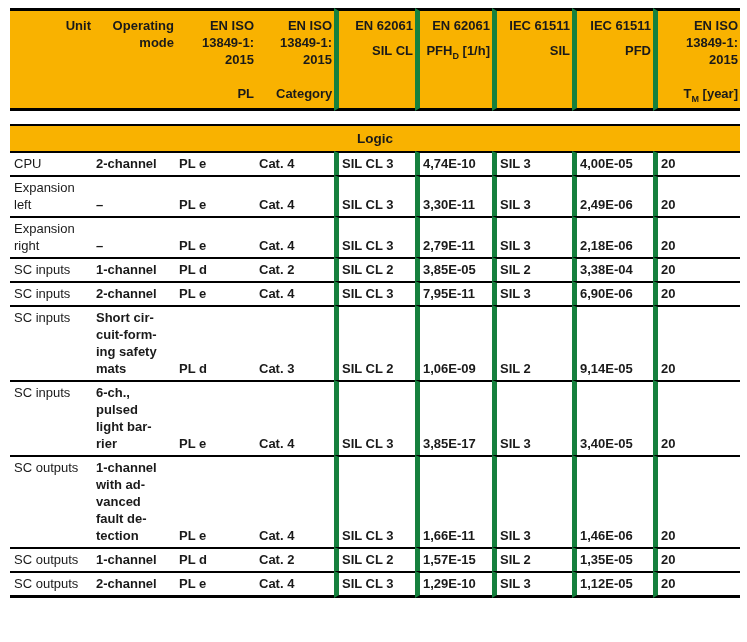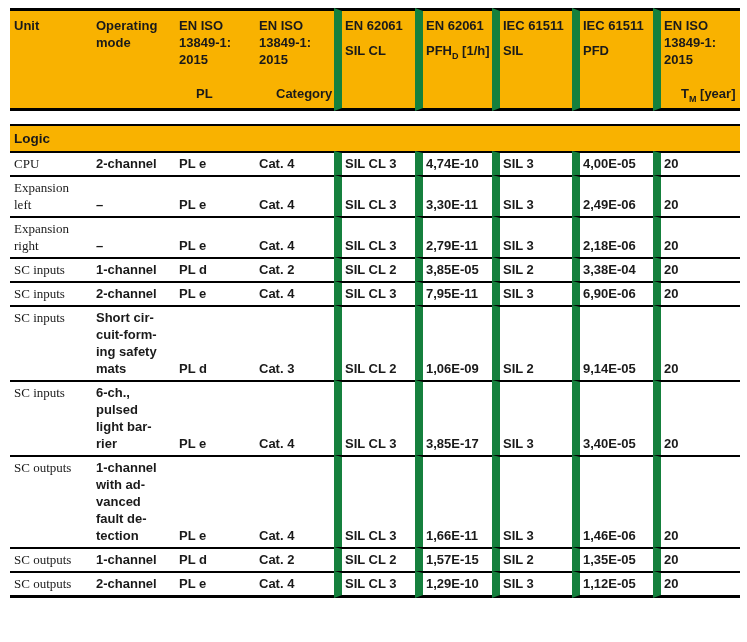--- a/index.html
+++ b/index.html
@@ -29,49 +29,50 @@
   th {
     background: var(--yellow, #F9B200);
     border-top: 3px solid var(--rule, #000);
     border-bottom: 3px solid var(--rule, #000);
     font-weight: bold;
     height: 103px;
     box-sizing: border-box;
     vertical-align: top;
     padding: 6px 2px 4px 3px;
   }
-  .hwrap { display: flex; flex-direction: column; height: 100%; }
+  .hwrap { display: flex; flex-direction: column; height: 100%; text-align: right; }
   .hlines { line-height: 17px; }
   .hlabel { line-height: 17px; margin-top: 8px; }
   .hlabel.bottom { margin-top: auto; padding-bottom: 2px; padding-left: 17px; }
   sub { font-size: 9px; line-height: 0; }
 
   
-  .sep { border-left: 8px solid #15803d; }
+  .sep { border-left: 5px solid #15803d; }
 
   th.c0, td.c0 { padding-left: 4px; }
 
   tr.spacer td { height: 13px; padding: 0; border: none; background: #fff; }
 
   tr.band td {
     background: var(--yellow, #F9B200);
     border-top: 2px solid var(--rule, #000);
     font-weight: bold;
     font-size: 13.5px;
     padding: 4px 4px 4px 4px;
     line-height: 17px;
     vertical-align: middle;
+    text-align: center;
   }
 
   tr.drow td {
     border-top: 2px solid var(--rule, #000);
     line-height: 17px;
     font-weight: bold;
   }
-  tr.drow td.c0 { vertical-align: top; font-weight: normal; font-family: Liberation Serif, serif; }
+  tr.drow td.c0 { vertical-align: top; font-weight: normal; }
   tr.last td { border-bottom: 3px solid var(--rule, #000); }
 </style>
 </head>
 <body style="color: rgb(26, 26, 26);">
 
 <div class="wrap">
   <table>
     <colgroup>
         <col style="width: 83px;">
         <col style="width: 83px;">

